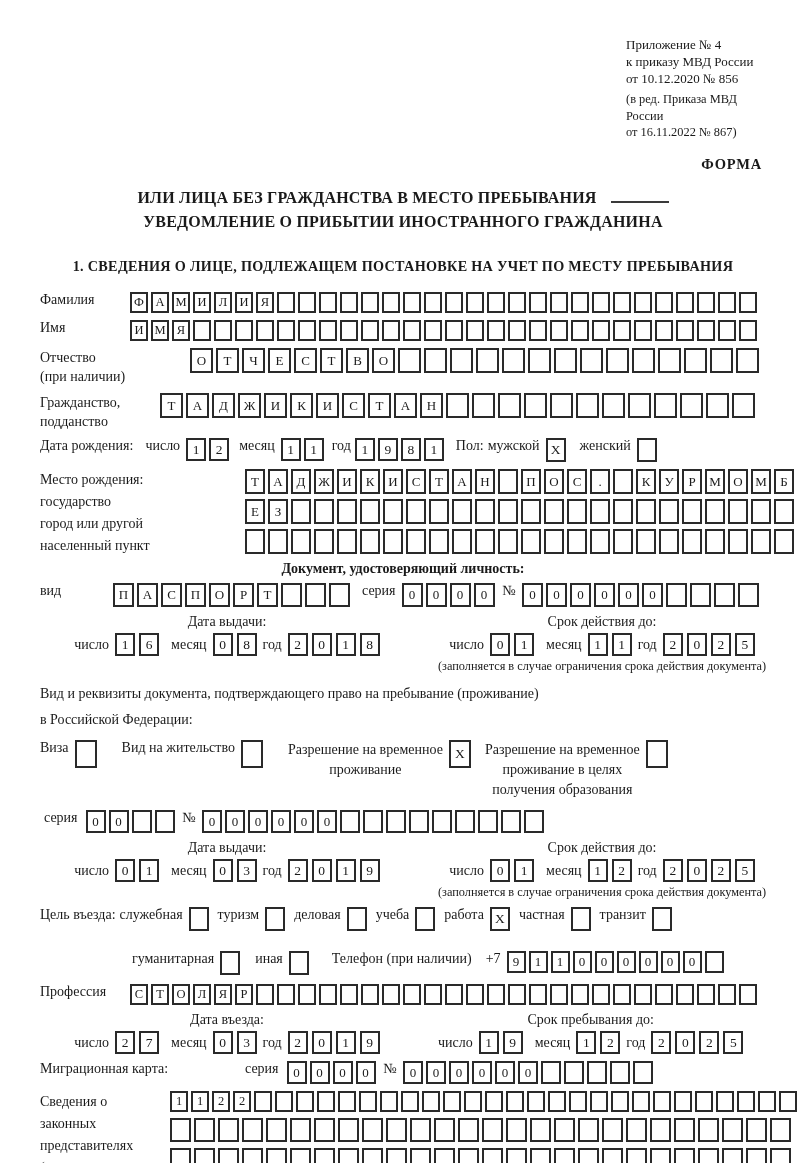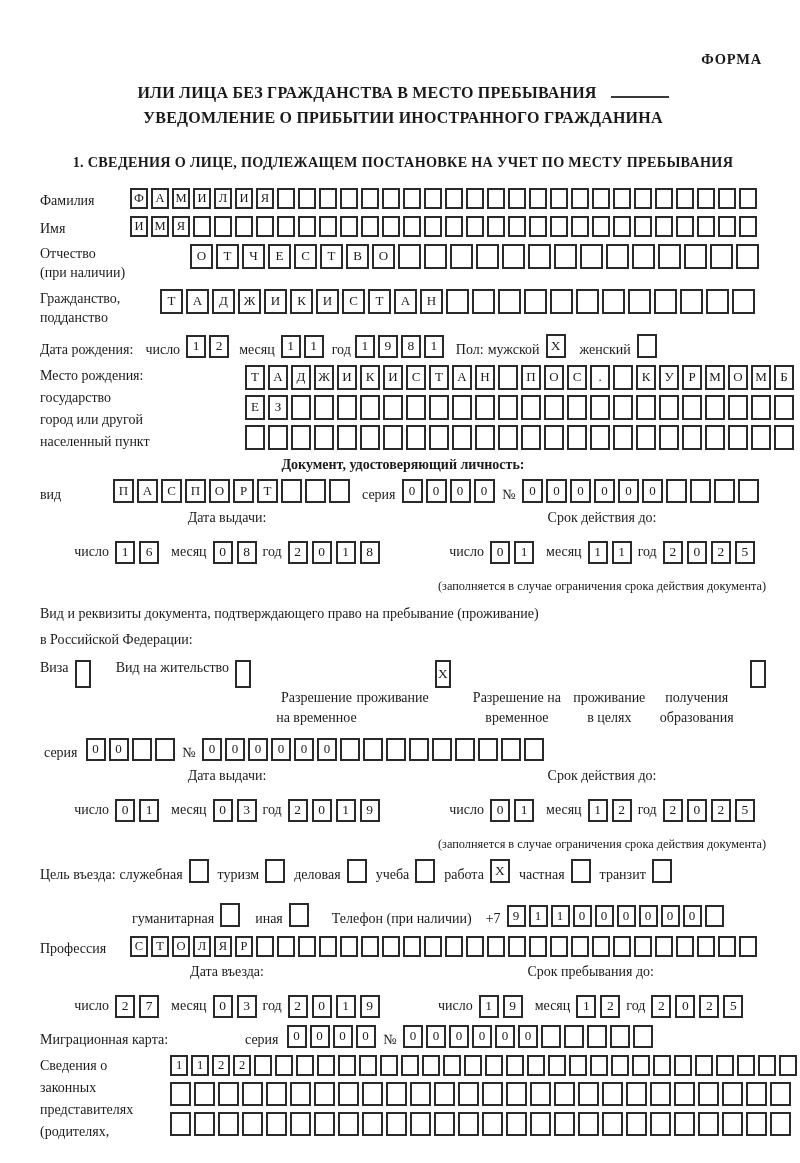--- a/index.html
+++ b/index.html
@@ -11,21 +11,21 @@
   
   .topright{margin-left:586px;font-size:13px;line-height:1.32;}
   .topright .ed{font-size:12.4px;}
   .topright .ed-first{margin-top:4px;}
   .form-label{margin-top:15px;text-align:right;padding-right:4px;font-weight:700;font-size:14.5px;letter-spacing:0.8px;}
   
   .title{margin-top:13px;text-align:center;font-weight:700;font-size:16px;line-height:1.55;letter-spacing:0.2px;}
   .blank-line{display:inline-block;width:58px;border-bottom:2px solid #3a3a3a;height:13px;margin-left:14px;}
   .section-heading{margin-top:23px;margin-bottom:17px;text-align:center;font-weight:700;font-size:14.2px;letter-spacing:0.3px;}
   
-  .row{display:flex;align-items:flex-end;margin:0 0 7px 0;}
+  .row{display:flex;align-items:flex-start;margin:0 0 7px 0;}
   .row.top{align-items:flex-start;}
   .lbl{font-size:14px;white-space:nowrap;}
   .lbl2{display:flex;flex-direction:column;font-size:14px;line-height:19px;flex:0 0 auto;}
   .w90{width:90px;flex:0 0 90px;}
   .w150{width:150px;flex:0 0 150px;}
   .w120{width:120px;flex:0 0 120px;}
   .w165{width:165px;flex:0 0 165px;}
   .w73{width:73px;flex:0 0 73px;}
   .w205{width:205px;flex:0 0 205px;}
   .ml4{margin-left:4px;} .ml6{margin-left:6px;} .ml8{margin-left:8px;} .ml10{margin-left:10px;}
@@ -44,42 +44,49 @@
   .c-rep .cell{width:21px;height:24px;}
   .checkbox{box-sizing:border-box;display:inline-flex;align-items:center;justify-content:center;
             border:2px solid #2a2a2a;width:20px;height:24px;font-size:13.5px;margin-left:6px;background:#fff;}
   .checkbox.big{width:22px;height:28px;}
   
   .bp-rows{display:flex;flex-direction:column;gap:5px;}
   
   .doc-heading{text-align:center;font-weight:700;font-size:14px;margin:2px 0 6px 0;}
   
   .dates{display:flex;align-items:flex-start;margin-bottom:7px;}
-  .dcol{display:inline-flex;flex-direction:column;align-items:center;gap:12px;}
+  .dcol{display:inline-flex;flex-direction:column;align-items:center;}
   .dcol.left{margin-left:22px;width:330px;flex:0 0 330px;}
   .dcol.right{margin-left:46px;}
   .dhead{font-size:14px;margin-bottom:3px;}
   .dg{display:flex;align-items:center;gap:6px;}
   .dg .cells{gap:4px;}
   .dnote{font-size:12.3px;margin-top:3px;white-space:nowrap;}
   
   .intro{font-size:14px;line-height:26px;}
   .permits{margin-top:7px;margin-bottom:10px;}
   .plbl{font-size:14px;white-space:nowrap;}
-  .pstack{display:flex;flex-direction:row;text-align:center;font-size:14px;line-height:20px;margin-top:28px;}
+  .pstack{display:flex;flex-direction:column;text-align:center;font-size:14px;line-height:20px;}
   
   .purpose .checkbox{margin-right:9px;}
   
   .rep-right{display:flex;flex-direction:column;gap:6px;}
 </style>
 </head>
 <body>
 
 <div class="page">
 
+  <div class="topright">
+    <div>Приложение № 4</div>
+    <div>к приказу МВД России</div>
+    <div>от 10.12.2020 № 856</div>
+    <div class="ed ed-first">(в ред. Приказа МВД России</div>
+    <div class="ed">от 16.11.2022 № 867)</div>
+  </div>
   <div class="form-label">ФОРМА</div>
 
   <div class="title">
     <div><span>ИЛИ ЛИЦА БЕЗ ГРАЖДАНСТВА В МЕСТО ПРЕБЫВАНИЯ</span><span class="blank-line"></span></div>
     <div>УВЕДОМЛЕНИЕ О ПРИБЫТИИ ИНОСТРАННОГО ГРАЖДАНИНА</div>
   </div>
 
   <div class="section-heading">1. СВЕДЕНИЯ О ЛИЦЕ, ПОДЛЕЖАЩЕМ ПОСТАНОВКЕ НА УЧЕТ ПО МЕСТУ ПРЕБЫВАНИЯ</div>
 
   <div class="row">

